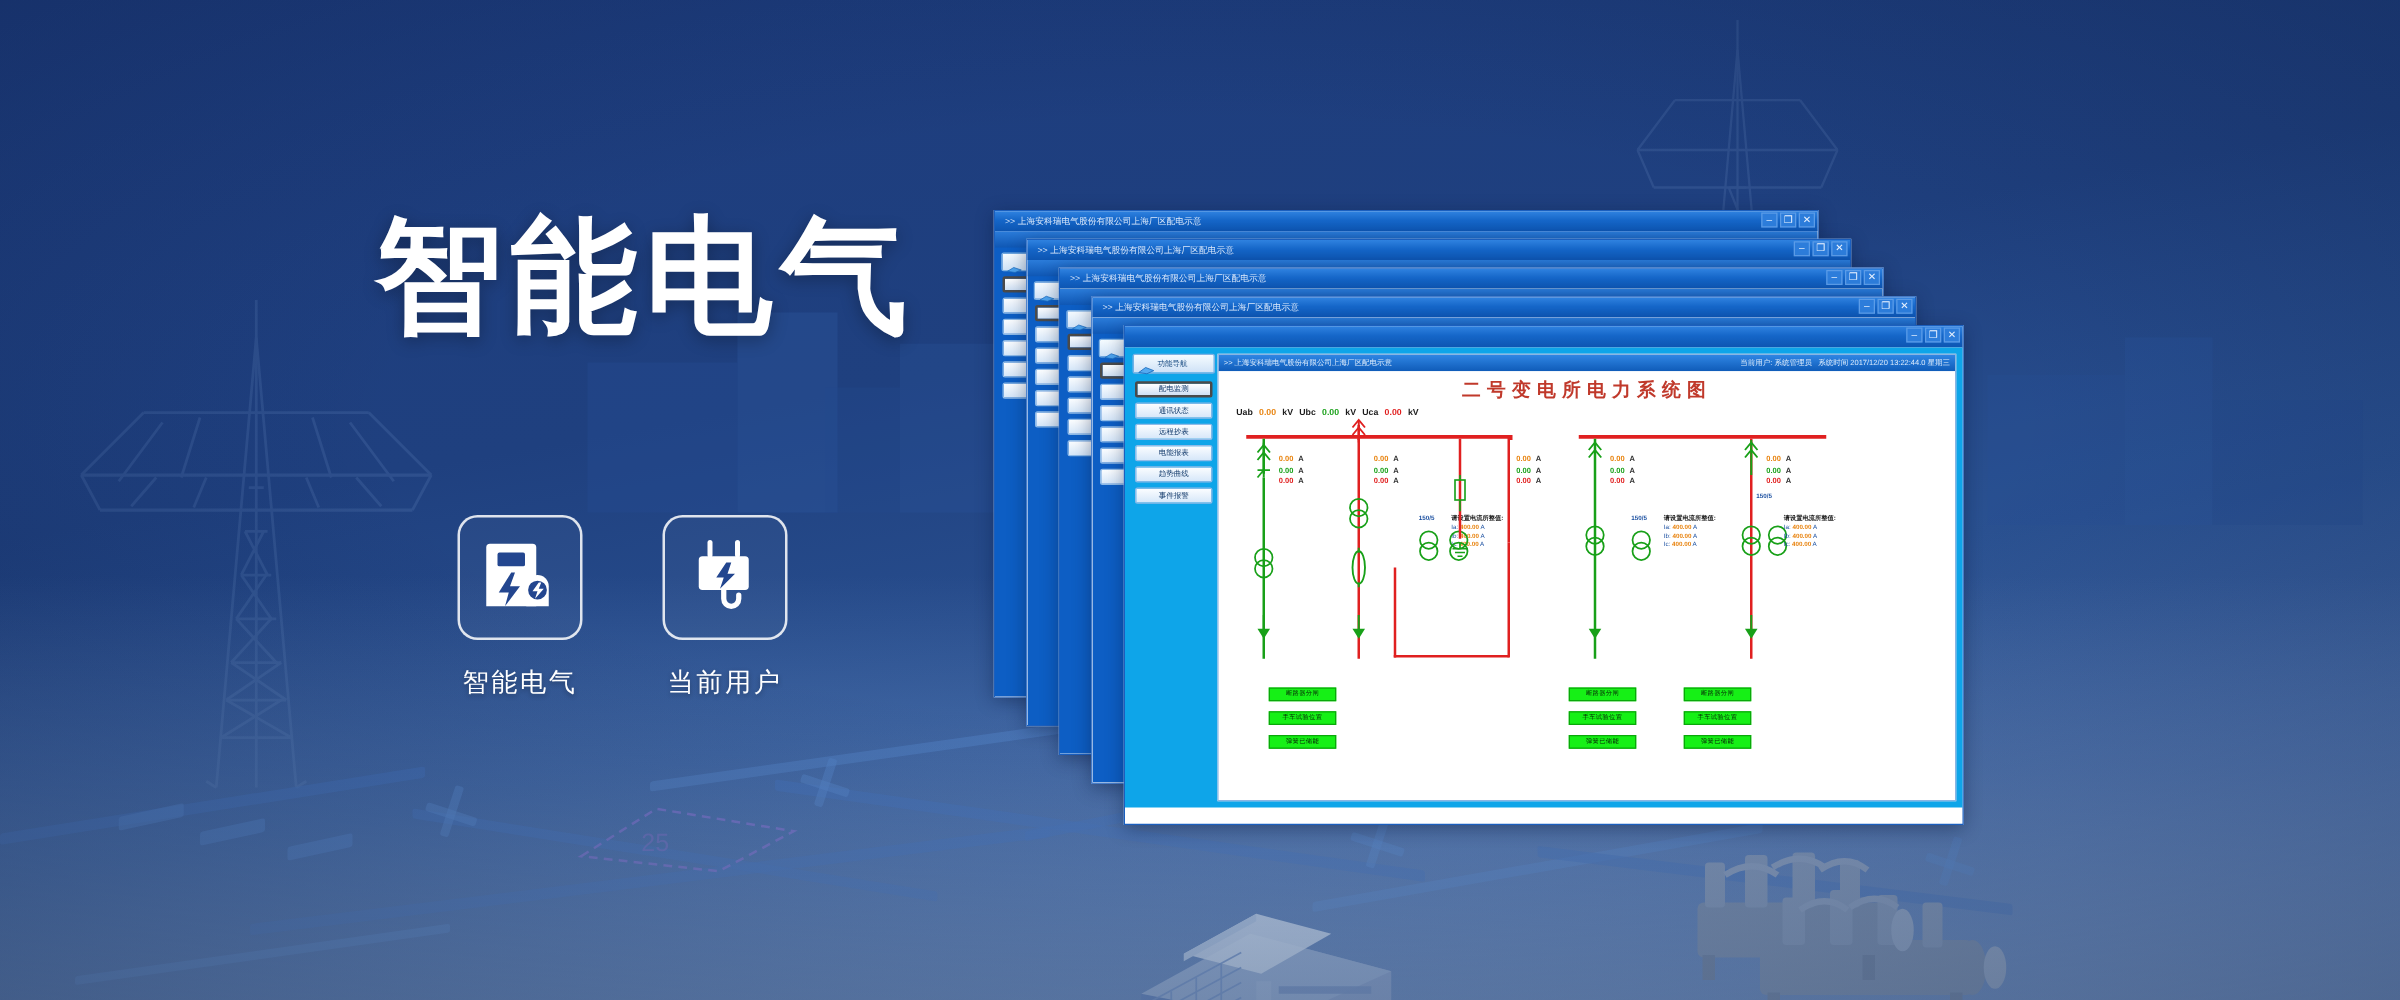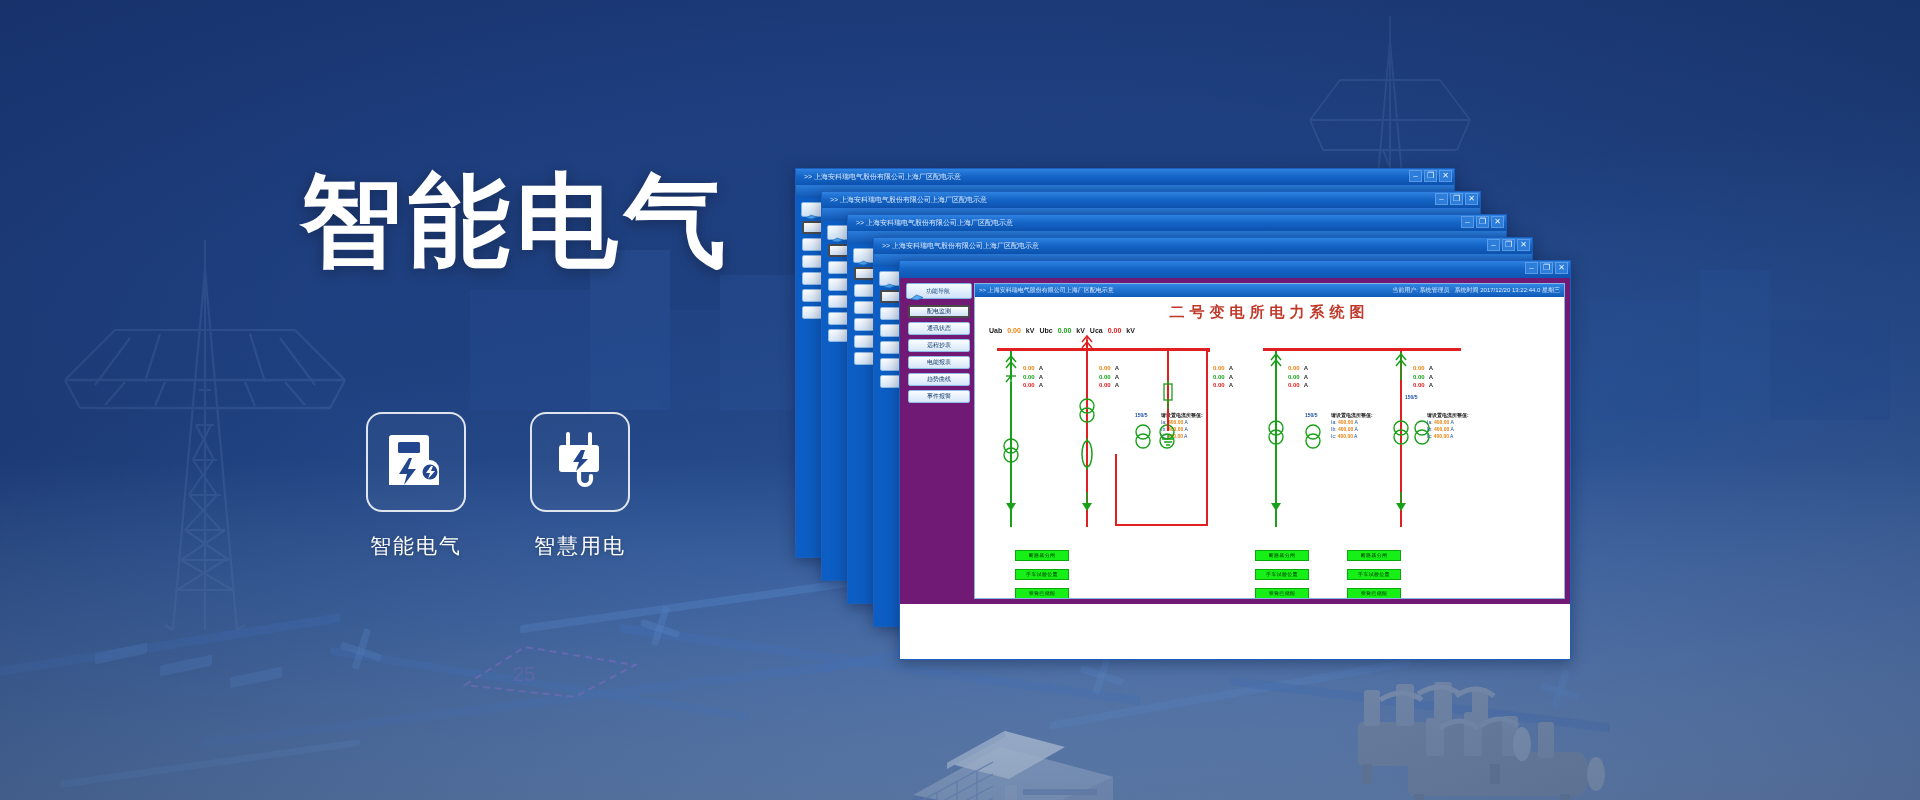--- a/index.html
+++ b/index.html
@@ -340,21 +340,21 @@
         <span>
           <svg width="58" height="60" viewBox="0 0 58 60">
             <rect x="15" y="2" width="4" height="14" rx="2" fill="#ffffff"></rect>
             <rect x="37" y="2" width="4" height="14" rx="2" fill="#ffffff"></rect>
             <rect x="8" y="15" width="40" height="27" rx="3" fill="#ffffff"></rect>
             <path d="M30 20 L22 32 h6 l-3 9 L37 29 h-6 l3 -9 z" fill="#23468f"></path>
             <path d="M28 42 v7 a6 6 0 0 0 12 0 v-3" fill="none" stroke="#ffffff" stroke-width="4.2" stroke-linecap="round"></path>
           </svg>
         </span>
       </div>
-      <div class="feat-label">智慧用电</div>
+      <div class="feat-label">当前用户</div>
     </div>
 
   </div>
 
   <div id="winstack">
 
     <div class="win" style="left:0px;top:0px;width:660px;height:390px;">
       <div class="win-title">
         <span class="wt-text">&gt;&gt; 上海安科瑞电气股份有限公司上海厂区配电示意</span>
         <span class="wbtns">
@@ -489,21 +489,21 @@
     <div class="win" id="front-win" style="left:104px;top:92px;width:672px;height:400px;">
       <div class="win-title" style="height:17px;">
         <span class="wt-text"></span>
         <span class="wbtns">
           <span class="wbtn">–</span>
           <span class="wbtn">❐</span>
           <span class="wbtn">✕</span>
         </span>
       </div>
 
-      <div class="win-body" style="height:326px;background:#701a75;">
+      <div class="win-body" style="height:368px;background:#0ea5e9;">
 
         <div class="nav-header" style="left:6px;top:5px;width:66px;height:16px;">
           <span class="bookicon">
             <svg width="14" height="9" viewBox="0 0 14 9">
                 <path d="M1 7 L6.5 3 L13 5.5 L7.5 8 Z" fill="#55aaf0" stroke="#1b6bbd" stroke-width=".7"></path>
               </svg>
           </span>
           <span class="nh-text">功能导航</span>
         </div>
 

